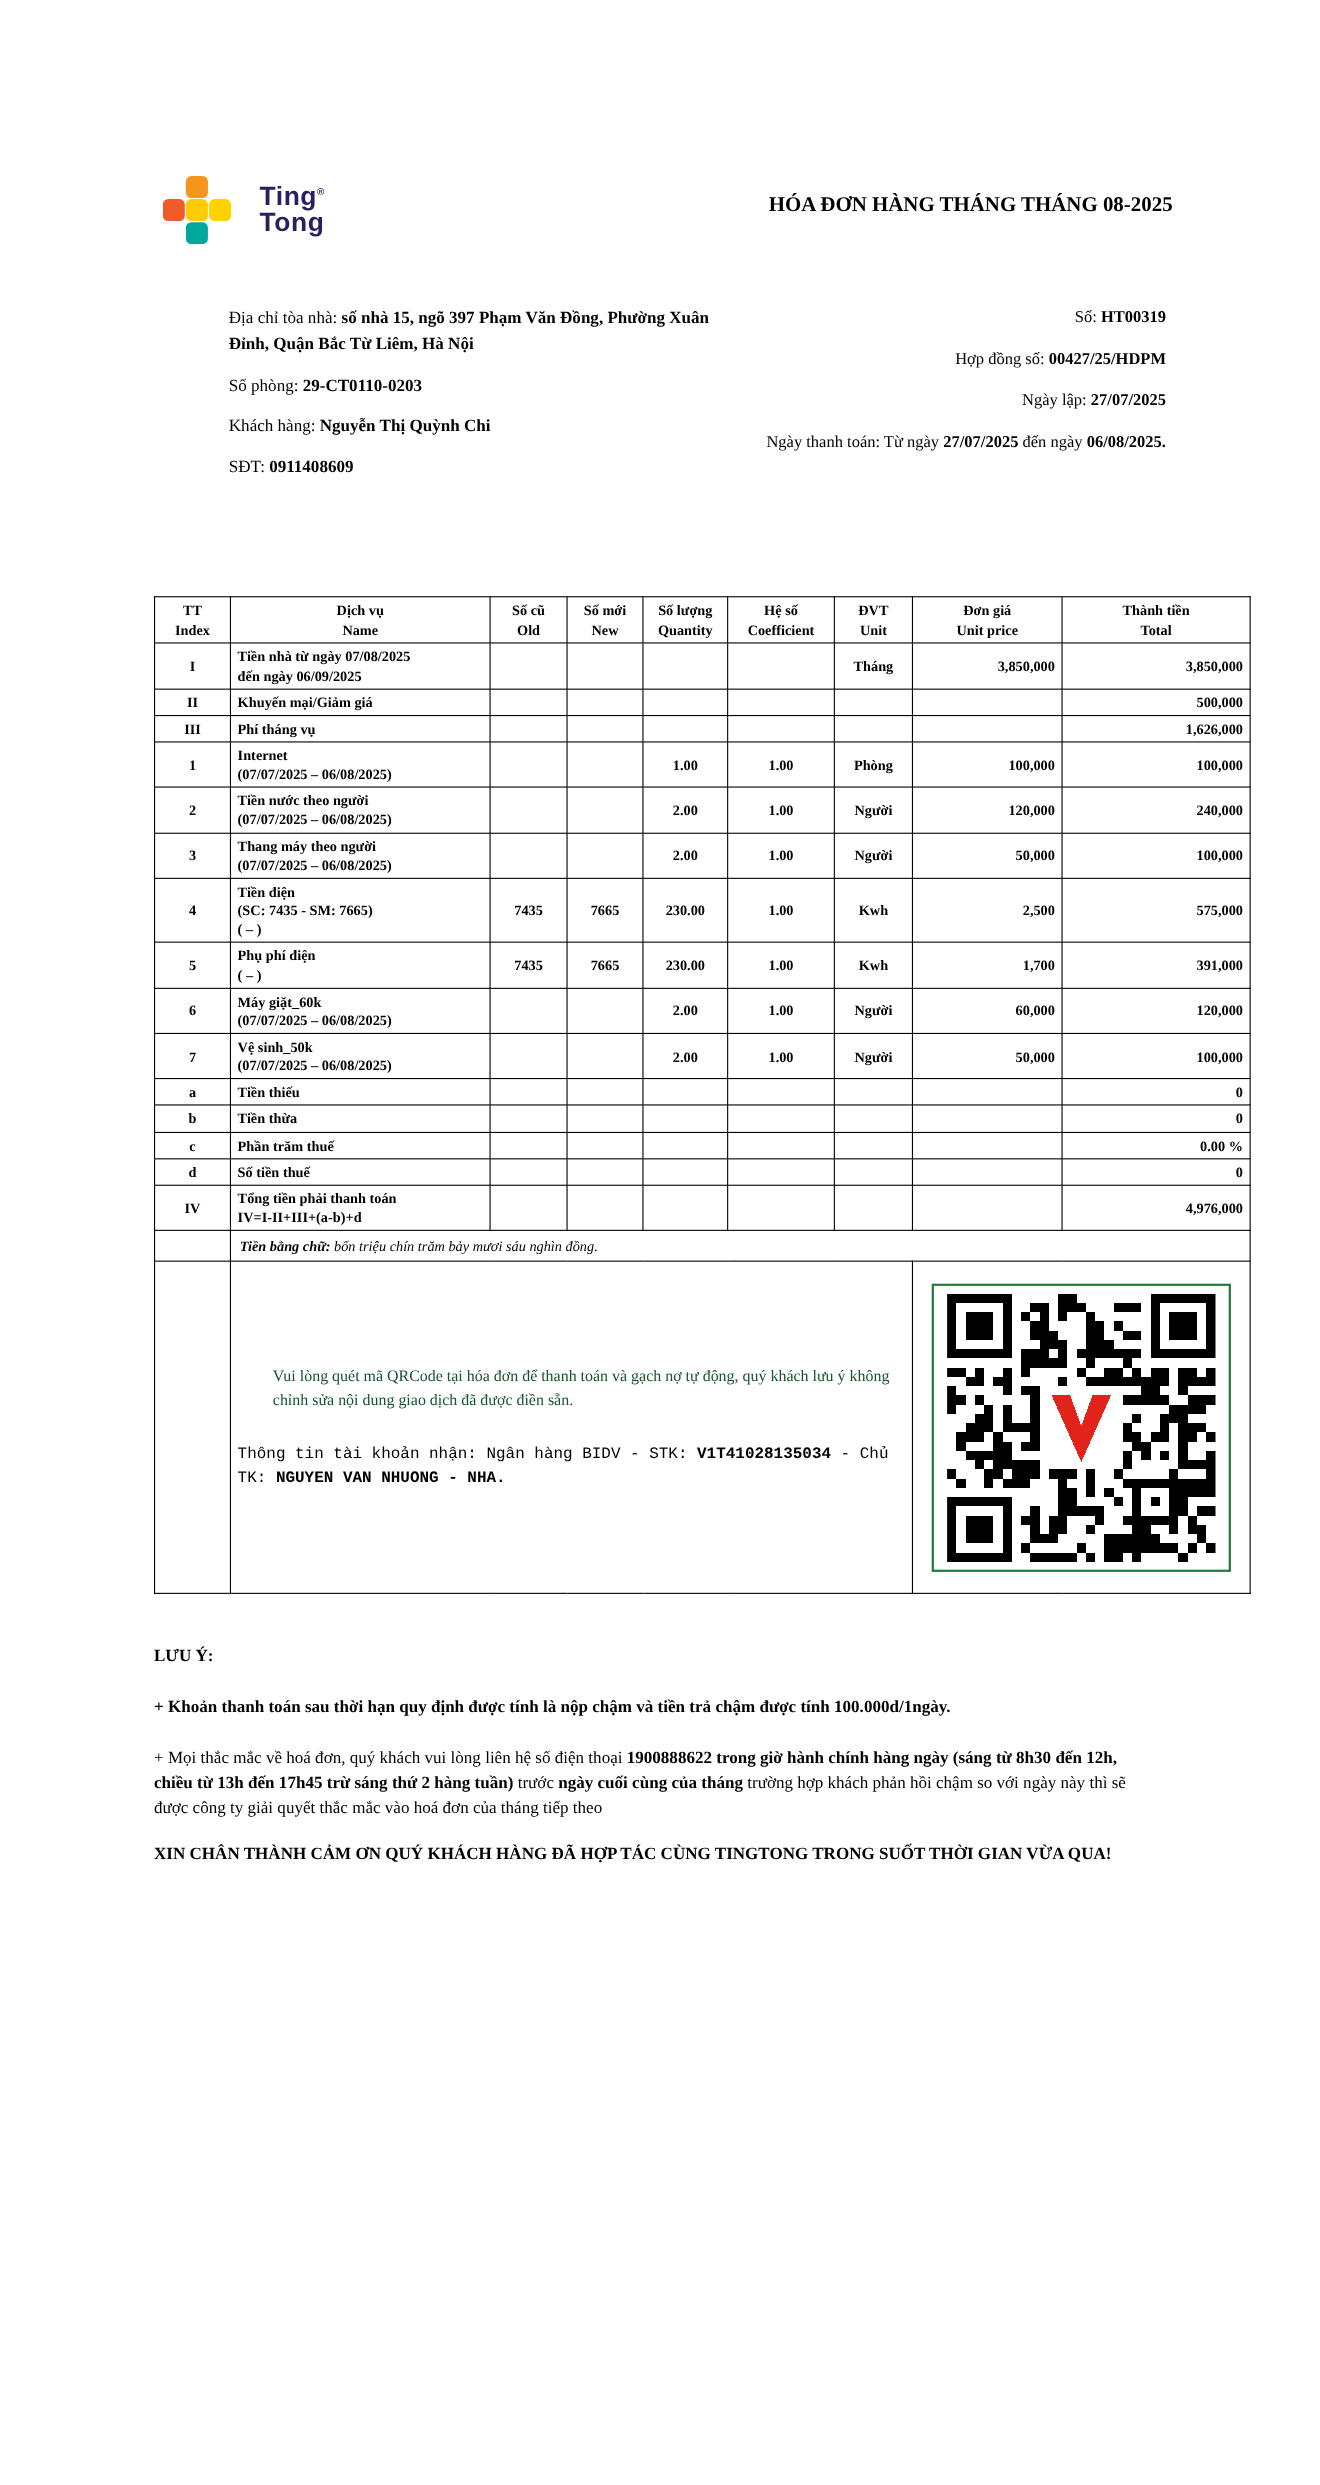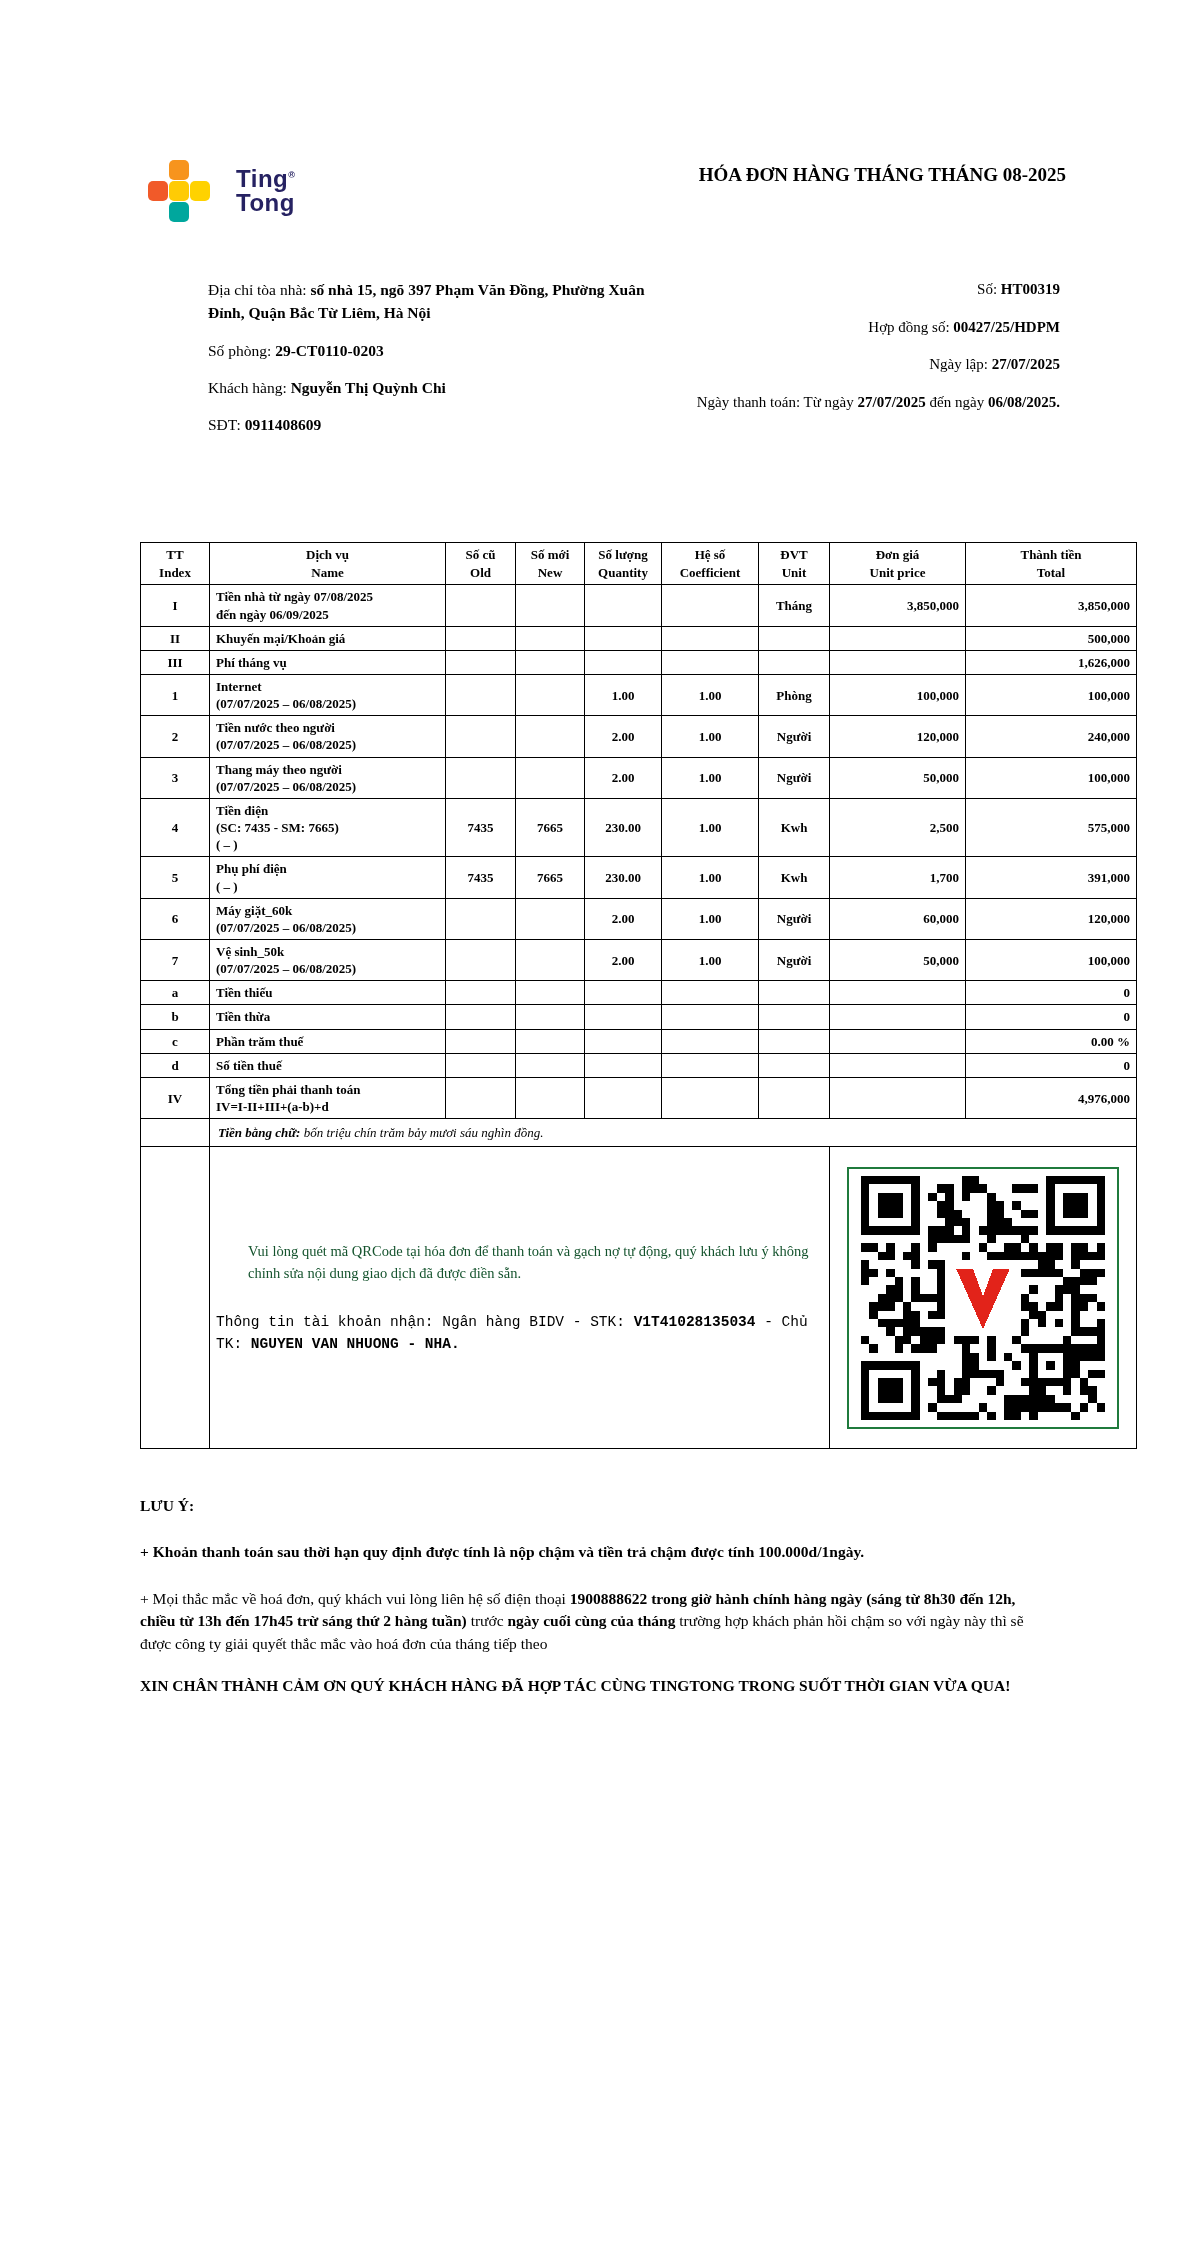--- a/index.html
+++ b/index.html
@@ -10,21 +10,21 @@
     color:#000;
   }
   .page { padding:160px 64px 60px 140px; }
 
   
   .top { display:flex; justify-content:space-between; align-items:flex-start; }
   .logo { display:flex; align-items:center; gap:26px; margin-left:8px; }
   .logo-icon { width:62px; height:62px; flex:0 0 auto; }
   .logo-text { font-family:"Liberation Sans", sans-serif; font-weight:bold; color:#262262; font-size:24px; line-height:1.02; letter-spacing:0.5px; }
   .logo-text .reg { font-size:9px; vertical-align:super; font-weight:bold; }
-  .doc-title { width:432px; margin-right:70px; margin-top:2px; text-align:right; font-weight:bold; font-size:19px; line-height:1.4; }
+  .doc-title { width:432px; margin-right:70px; margin-top:14px; text-align:right; font-weight:bold; font-size:19px; line-height:1.4; }
 
   
   .info { display:flex; justify-content:flex-end; margin-top:56px; }
   .info-left { width:452px; font-size:15.5px; line-height:1.5; }
   .info-left p { margin-bottom:14px; }
   .info-right { width:400px; margin-right:76px; text-align:right; font-size:15px; line-height:1.5; }
   .info-right p { margin-bottom:15px; }
   b { font-weight:bold; }
 
   
@@ -154,21 +154,21 @@
           <td class="c-num"></td>
           <td class="c-num"></td>
           <td class="c-num"></td>
           <td class="c-num">Tháng</td>
           <td class="c-money">3,850,000</td>
           <td class="c-money">3,850,000</td>
         </tr>
         <tr>
           <td class="c-index">II</td>
           <td class="c-name">
-            <div>Khuyến mại/Khoản giá</div>
+            <div>Khuyến mại/Giảm giá</div>
           </td>
           <td class="c-num"></td>
           <td class="c-num"></td>
           <td class="c-num"></td>
           <td class="c-num"></td>
           <td class="c-num"></td>
           <td class="c-money"></td>
           <td class="c-money">500,000</td>
         </tr>
         <tr>

